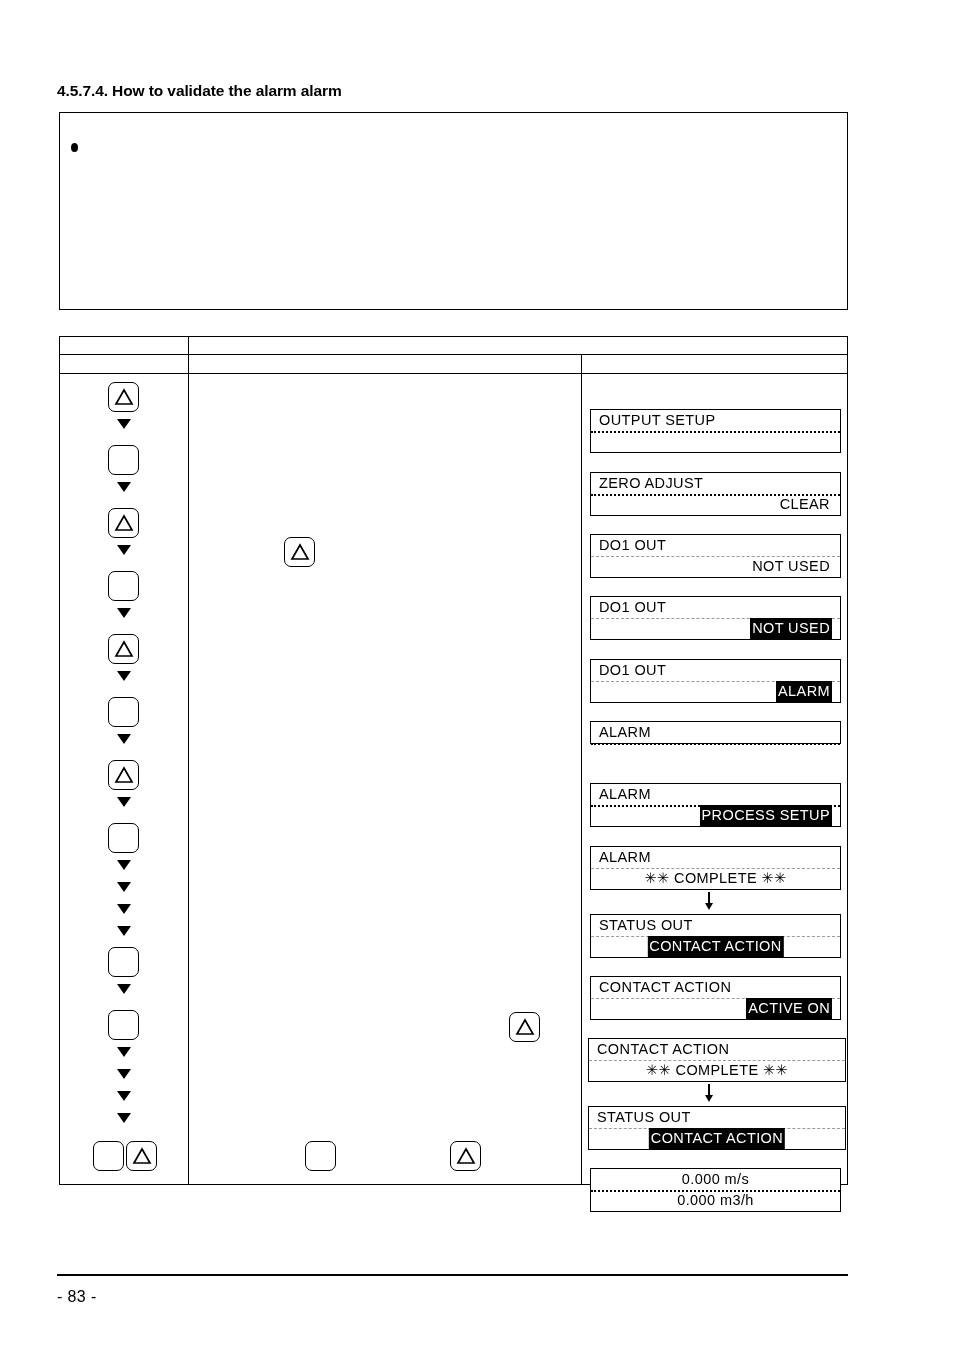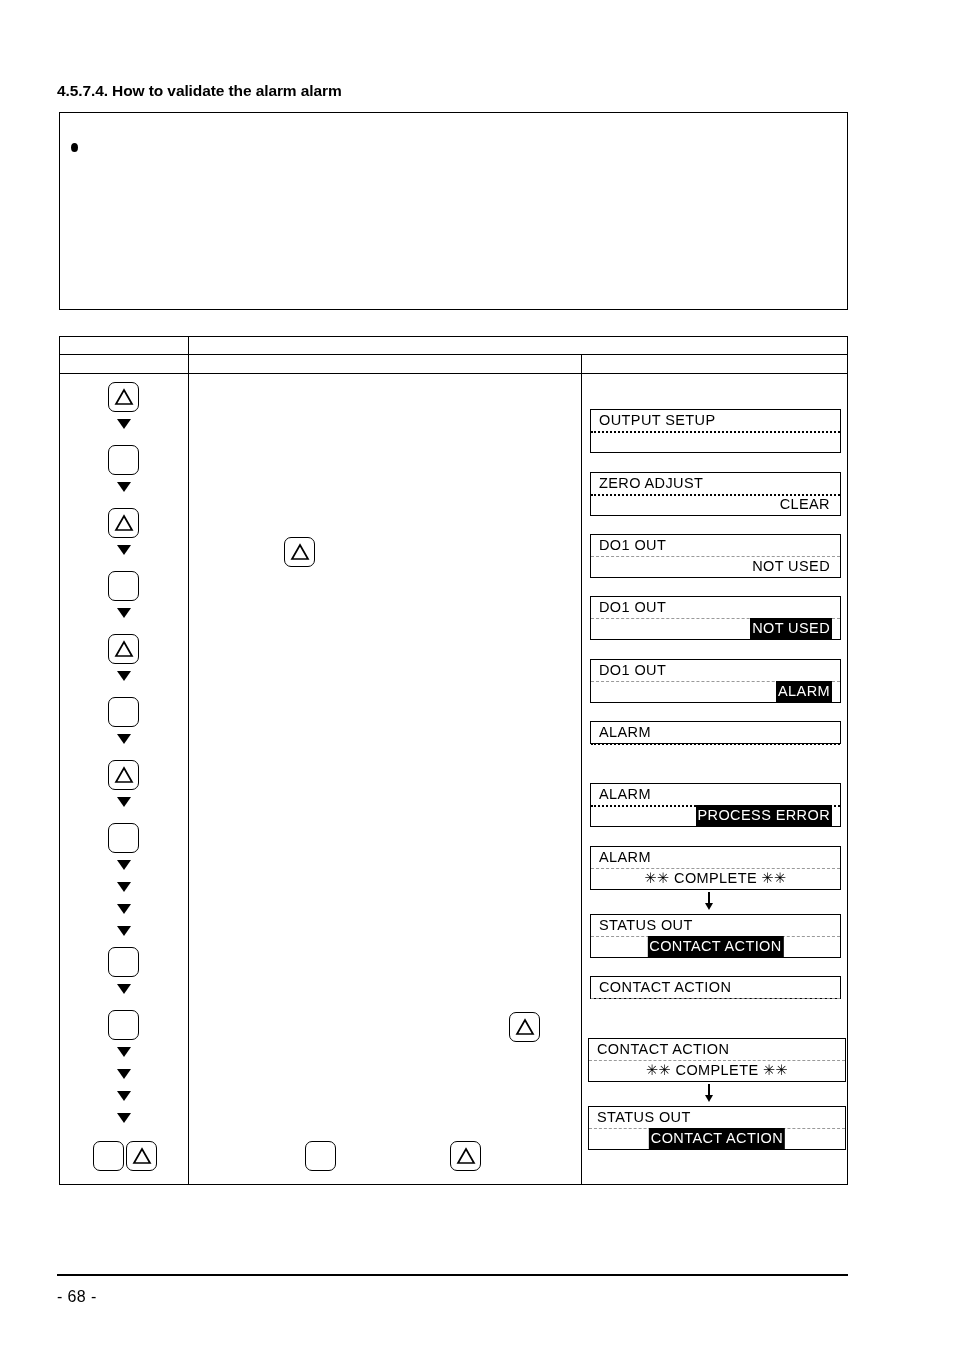--- a/index.html
+++ b/index.html
@@ -380,21 +380,21 @@
         </div>
       </div>
       <div class="lcd" style="top: 410px; left: 9px; width: 251px;">
         <div class="lcd-row">
           <span class="txt left">ALARM</span>
         </div>
         <div style="position: relative; height: 0px;">
           <div class="sep sep-bold"></div>
         </div>
         <div class="lcd-row">
-          <span class="txt right inv">PROCESS   ERROR</span>
+          <span class="txt right inv">PROCESS   SETUP</span>
         </div>
       </div>
       <div class="lcd" style="top: 473px; left: 9px; width: 251px;">
         <div class="lcd-row">
           <span class="txt left">ALARM</span>
         </div>
         <div style="position: relative; height: 0px;">
           <div class="sep sep-light"></div>
         </div>
         <div class="lcd-row">
@@ -416,20 +416,23 @@
           <span class="txt center inv">CONTACT   ACTION</span>
         </div>
       </div>
       <div class="lcd" style="top: 603px; left: 9px; width: 251px;">
         <div class="lcd-row">
           <span class="txt left">CONTACT   ACTION</span>
         </div>
         <div style="position: relative; height: 0px;">
           <div class="sep sep-light"></div>
         </div>
+        <div class="lcd-row">
+          <span class="txt right inv">ACTIVE   ON</span>
+        </div>
       </div>
       <div class="lcd" style="top: 665px; left: 7px; width: 258px;">
         <div class="lcd-row">
           <span class="txt left">CONTACT   ACTION</span>
         </div>
         <div style="position: relative; height: 0px;">
           <div class="sep sep-light"></div>
         </div>
         <div class="lcd-row">
           <span class="txt center">✳✳   COMPLETE   ✳✳</span>
@@ -443,18 +446,29 @@
         <div class="lcd-row">
           <span class="txt left">STATUS   OUT</span>
         </div>
         <div style="position: relative; height: 0px;">
           <div class="sep sep-light"></div>
         </div>
         <div class="lcd-row">
           <span class="txt center inv">CONTACT   ACTION</span>
         </div>
       </div>
+      <div class="lcd" style="top: 795px; left: 9px; width: 251px;">
+        <div class="lcd-row">
+          <span class="txt center">0.000        m/s</span>
+        </div>
+        <div style="position: relative; height: 0px;">
+          <div class="sep sep-bold"></div>
+        </div>
+        <div class="lcd-row">
+          <span class="txt center">0.000      m3/h</span>
+        </div>
+      </div>
     </div>
 
 </div>
 
 <div id="footer-rule"></div>
-<div id="footer-page">- 68 -</div>
+<div id="footer-page">- 83 -</div>
 
 </body></html>

